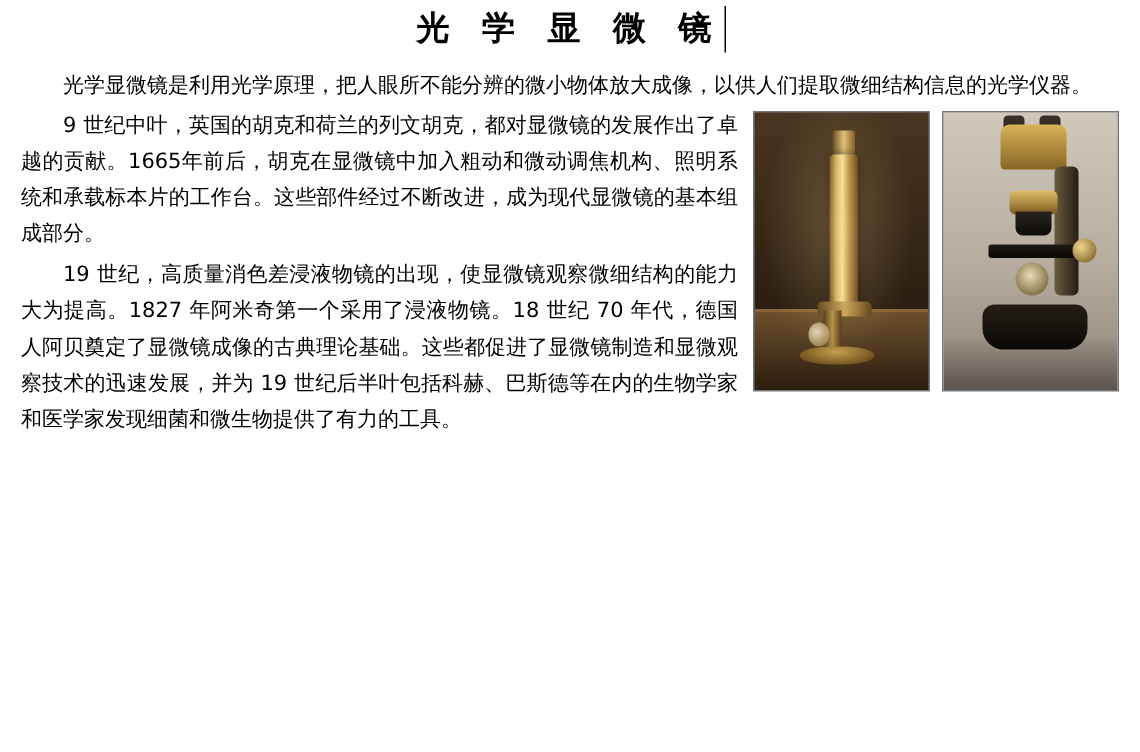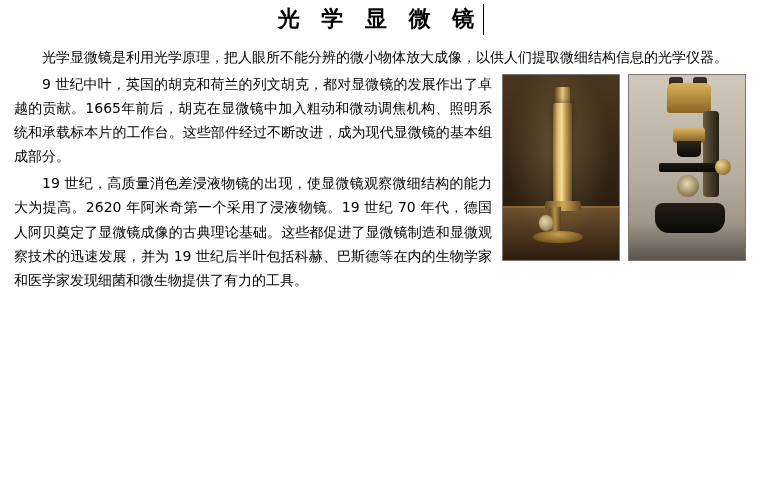--- a/index.html
+++ b/index.html
@@ -240,16 +240,16 @@
         <div class="stage"></div>
         <div class="illum"></div>
         <div class="knob"></div>
         <div class="foot"></div>
         <div class="shadow"></div>
       </div>
 
     </div>
 
     <p class="para">9 世纪中叶，英国的胡克和荷兰的列文胡克，都对显微镜的发展作出了卓越的贡献。1665年前后，胡克在显微镜中加入粗动和微动调焦机构、照明系统和承载标本片的工作台。这些部件经过不断改进，成为现代显微镜的基本组成部分。</p>
-    <p class="para">19 世纪，高质量消色差浸液物镜的出现，使显微镜观察微细结构的能力大为提高。2620 年阿米奇第一个采用了浸液物镜。19 世纪 70 年代，德国人阿贝奠定了显微镜成像的古典理论基础。这些都促进了显微镜制造和显微观察技术的迅速发展，并为 19 世纪后半叶包括科赫、巴斯德等在内的生物学家和医学家发现细菌和微生物提供了有力的工具。</p>
+    <p class="para">19 世纪，高质量消色差浸液物镜的出现，使显微镜观察微细结构的能力大为提高。1827 年阿米奇第一个采用了浸液物镜。18 世纪 70 年代，德国人阿贝奠定了显微镜成像的古典理论基础。这些都促进了显微镜制造和显微观察技术的迅速发展，并为 19 世纪后半叶包括科赫、巴斯德等在内的生物学家和医学家发现细菌和微生物提供了有力的工具。</p>
 
   </div>
 </div>
 
 </body></html>

